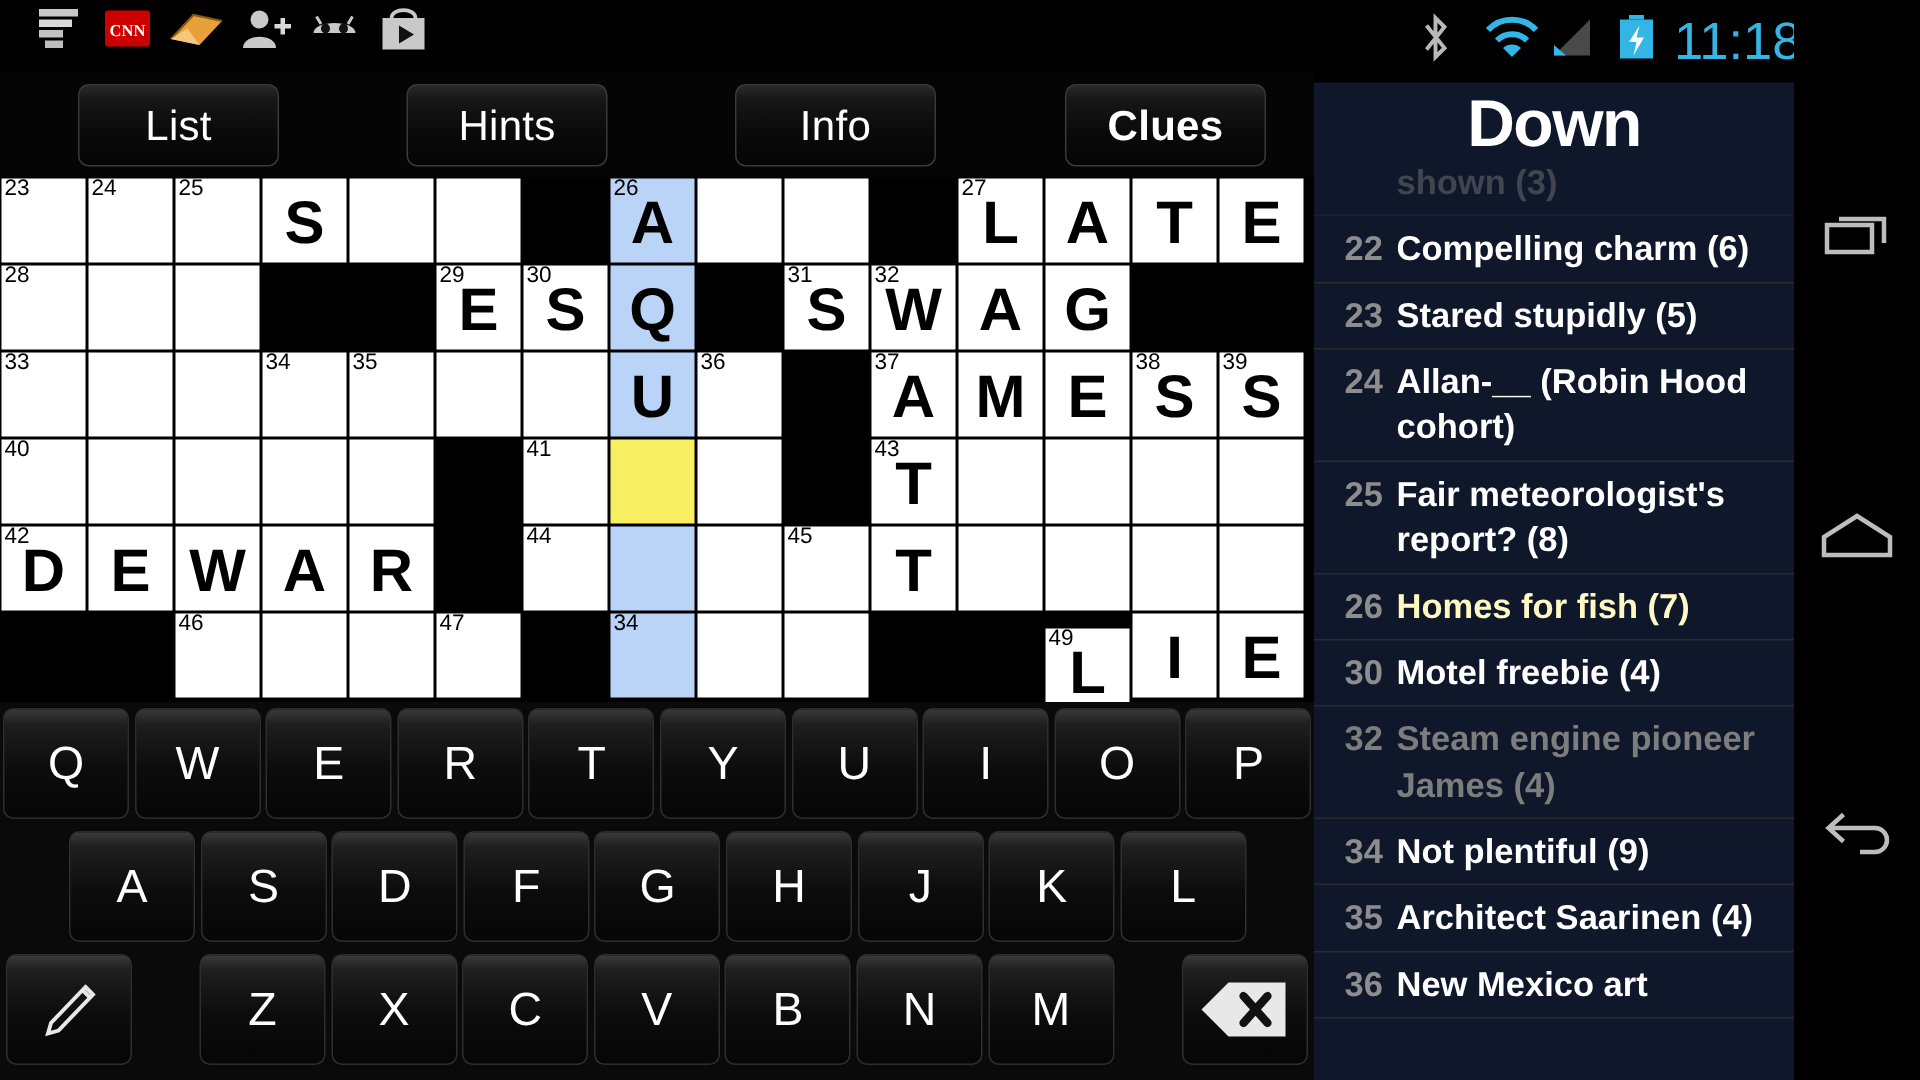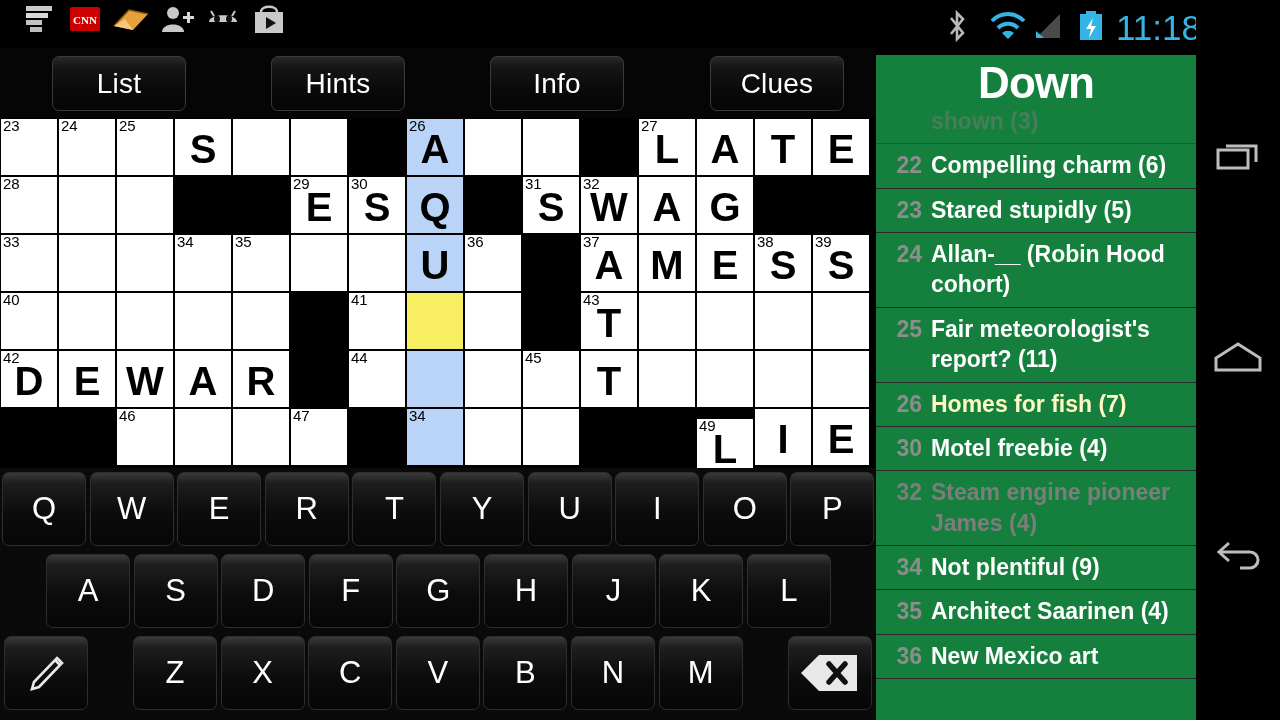--- a/index.html
+++ b/index.html
@@ -16,21 +16,21 @@
     background:#000; display:flex; padding-left:18px; gap:4px; }
   .nicon { width:42px; height:38px; display:flex; align-items:center; justify-content:center; }
 
   
   #btn-bar { position:absolute; left:0; top:48px; width:876px; height:70px; background:#050505; }
   .topbtn { position:absolute; top:8px; height:55px; width:134px;
     background:linear-gradient(180deg,#2a2a2a 0%,#161616 18%,#0a0a0a 60%,#050505 100%);
     border:1px solid #3a3a3a; border-radius:7px; color:#fff;
     font-size:28px; display:flex; align-items:center; justify-content:center;
     letter-spacing:.2px; }
-  #btn0 { left:52px; } #btn1 { left:271px;text-align:right; } #btn2 { left:490px; } #btn3 { left:710px; }
+  #btn0 { left:52px; } #btn1 { left:271px;text-align:right; } #btn2 { left:490px; } #btn3 { left:710px;font-weight:bold; }
 
   
   #grid { position:absolute; left:0; top:118px; width:877px; height:350px; background:#000; }
   .cell { position:absolute; width:58px; height:58px; }
   .cell.black { background:#000; }
   .cell.white { background:#fff; border:1px solid #000; }
   .cell.hl { background:#b9d4f7; border:1px solid #000; }
   .cell.cursor { background:#f7ee62; border:1px solid #000; }
   .cnum { position:absolute; left:2px; top:-1px; font-size:15px; color:#000;
     font-weight:400; line-height:15px; font-family:"Liberation Sans", sans-serif; }
@@ -38,21 +38,21 @@
     font-size:40px; font-weight:bold; color:#000; line-height:1; padding-top:4px; }
 
   
   #kb { position:absolute; left:0; top:468px; width:876px; height:252px; background:#0a0a0a; }
   .key { position:absolute; border-radius:7px; border:1px solid #2e2e2e;
     background:linear-gradient(180deg,#3a3a3a 0%,#1e1e1e 14%,#0c0c0c 55%,#060606 100%);
     color:#fff; display:flex; align-items:center; justify-content:center;
     font-size:31px; }
 
   
-  #right { position:absolute; left:876px; top:0; width:320px; height:720px; background:#15803d; }
+  #right { position:absolute; left:876px; top:0; width:320px; height:720px; background:#0f172a; }
   #statusbar { position:absolute; left:0; top:0; width:404px; height:55px; background:#000;
     display:flex; align-items:center; }
   #clock { color:#33b5e5; font-size:35px; letter-spacing:0px; margin-left:10px;
     font-family:"Liberation Sans", sans-serif; }
 
   #down-title { position:absolute; left:0; top:58px; width:320px; height:62px;
     color:#fff; font-size:44px; font-weight:bold; text-align:center; letter-spacing:-1px; }
 
   #cluelist { position:absolute; left:876px; top:118px; width:320px; height:602px;
     overflow:hidden; }
@@ -410,21 +410,21 @@
       <div class="clue">
         <span class="num">23</span>
         <span class="txt">Stared stupidly (5)</span>
       </div>
       <div class="clue">
         <span class="num">24</span>
         <span class="txt">Allan-__ (Robin Hood cohort)</span>
       </div>
       <div class="clue">
         <span class="num">25</span>
-        <span class="txt">Fair meteorologist's report? (11)</span>
+        <span class="txt">Fair meteorologist's report? (8)</span>
       </div>
       <div class="clue active">
         <span class="num">26</span>
         <span class="txt">Homes for fish (7)</span>
       </div>
       <div class="clue">
         <span class="num">30</span>
         <span class="txt">Motel freebie (4)</span>
       </div>
       <div class="clue done">

